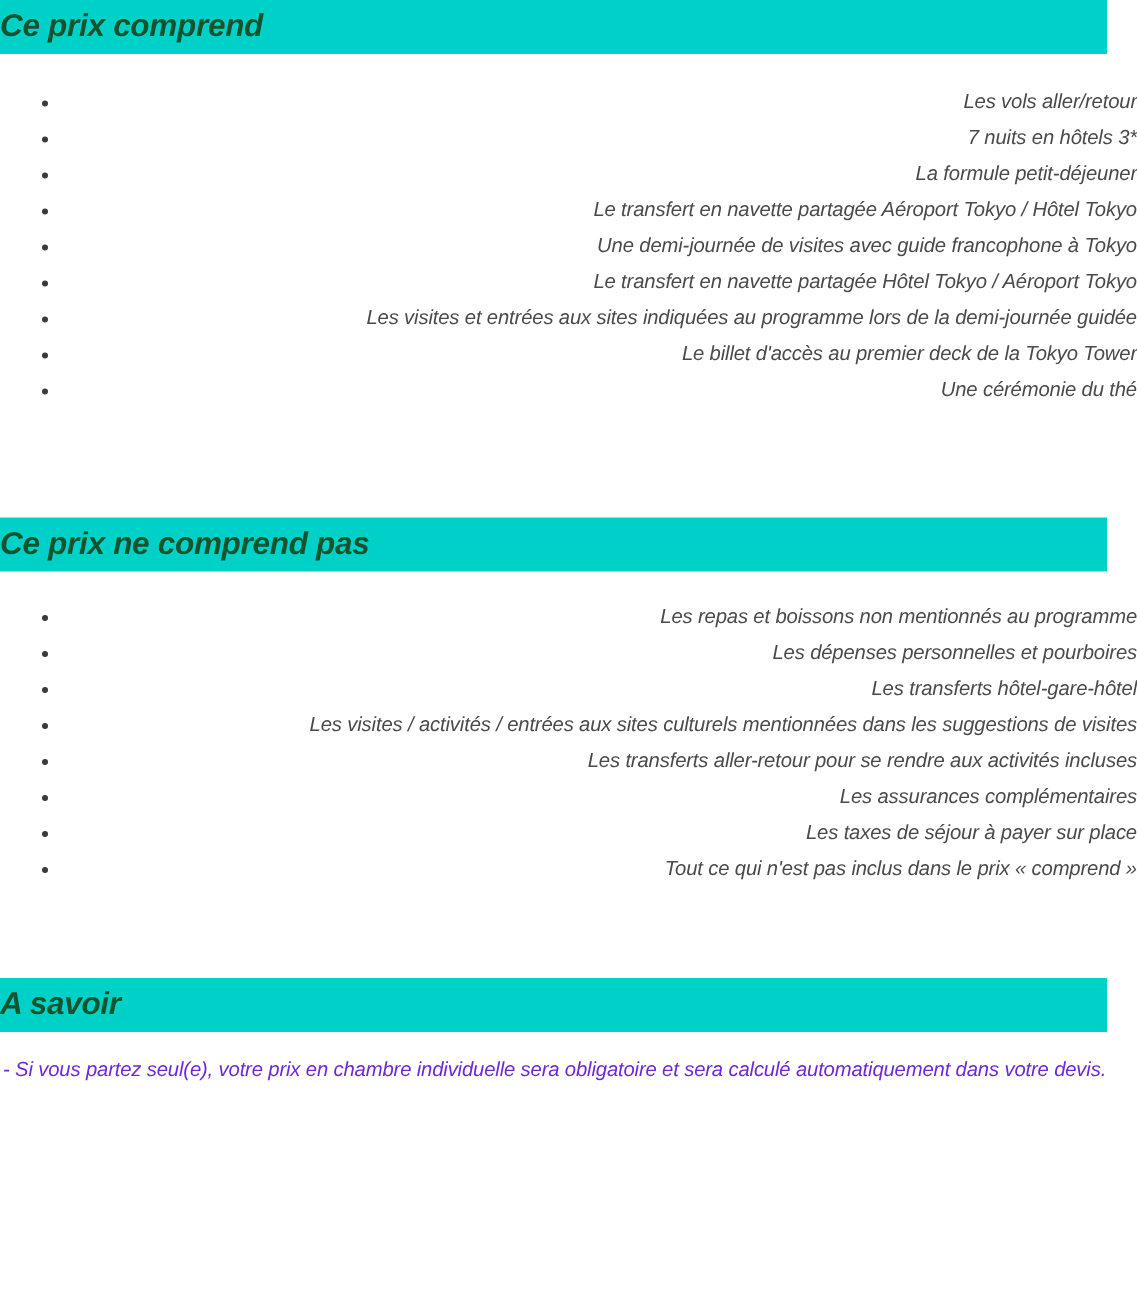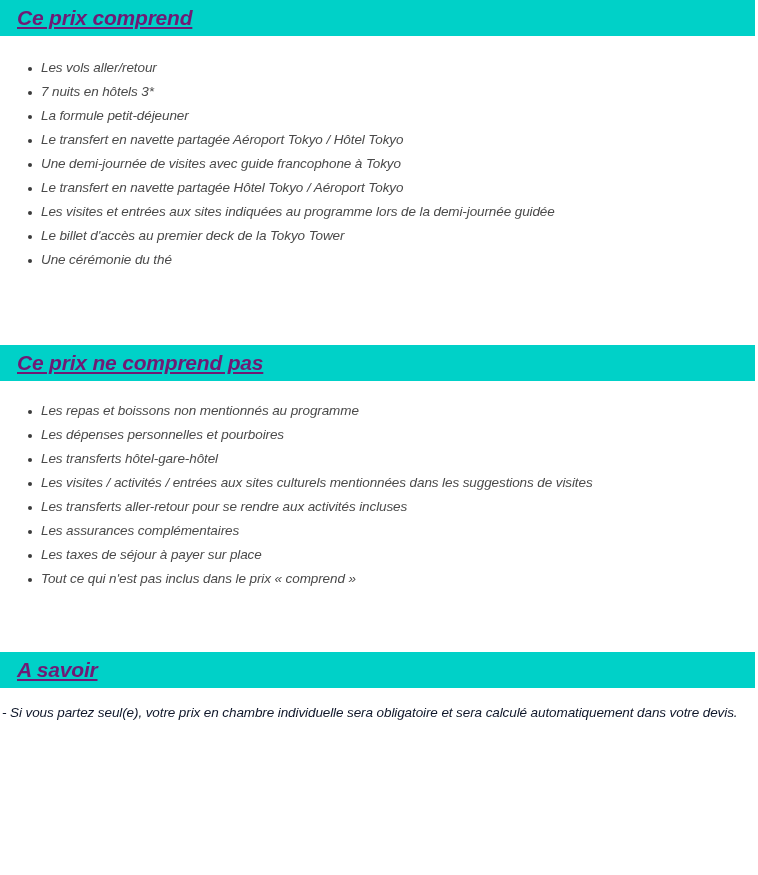--- a/index.html
+++ b/index.html
@@ -15,51 +15,50 @@
     overflow: hidden;
   }
   .page {
     position: relative;
     width: 758px;
     height: 875px;
     background: #ffffff;
   }
   .section-header {
     background: #00d1c8;
-    color: #701a75;
+    color: #14532d;
     font-style: italic;
     font-weight: bold;
     font-size: 21px;
     line-height: 36px;
     height: 36px;
-    padding-left: 17px;
     width: 738px;
     letter-spacing: -0.2px;
     white-space: nowrap;
     overflow: hidden;
-    text-decoration: underline;
   }
   .section-body {
     padding: 0;
     margin: 0;
   }
   ul.bullet-list {
     list-style: none;
     margin: 0;
     padding: 0;
   }
   ul.bullet-list li {
     position: relative;
     font-style: italic;
     font-size: 13.5px;
     line-height: 24px;
     color: #4a4a4a;
     padding-left: 41px;
     white-space: nowrap;
     letter-spacing: -0.1px;
+    text-align: right;
   }
   ul.bullet-list li::before {
     content: "";
     position: absolute;
     left: 28px;
     top: 10.5px;
     width: 4px;
     height: 4px;
     border-radius: 50%;
     background: #3b3b3b;
@@ -69,21 +68,21 @@
   .list-top-pad-1 { height: 20px; }
   .list-top-pad-2 { height: 18px; }
   .notes {
     padding: 13px 6px 0 2px;
   }
   .notes p {
     margin: 0;
     font-style: italic;
     font-size: 13.5px;
     line-height: 23.5px;
-    color: #0f172a;
+    color: #6d28d9;
     letter-spacing: -0.1px;
   }
 </style>
 </head>
 <body>
 
 <div class="page">
 
   <div class="section">
     <div class="section-header">Ce prix comprend</div>

